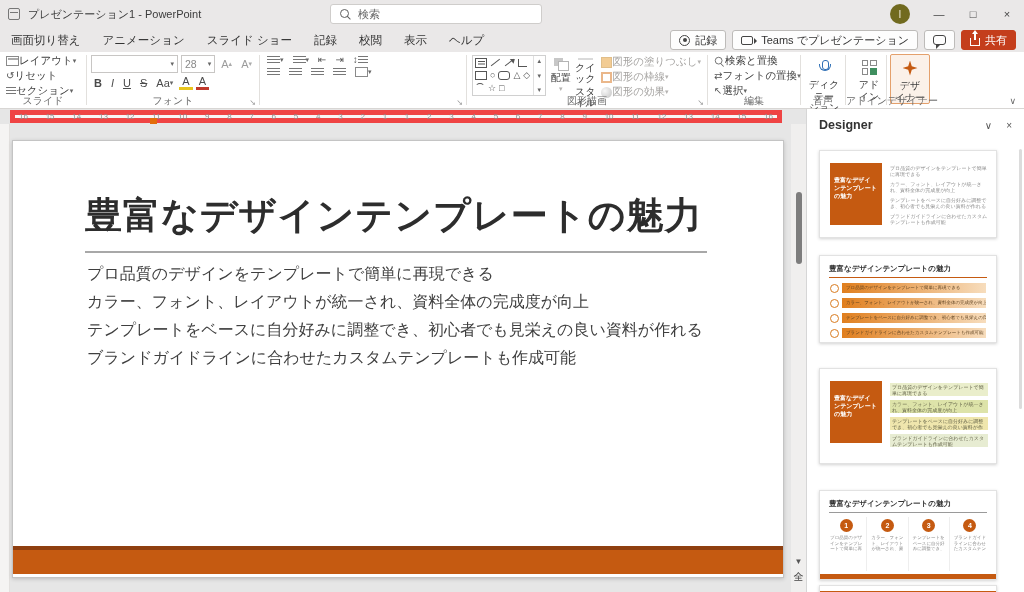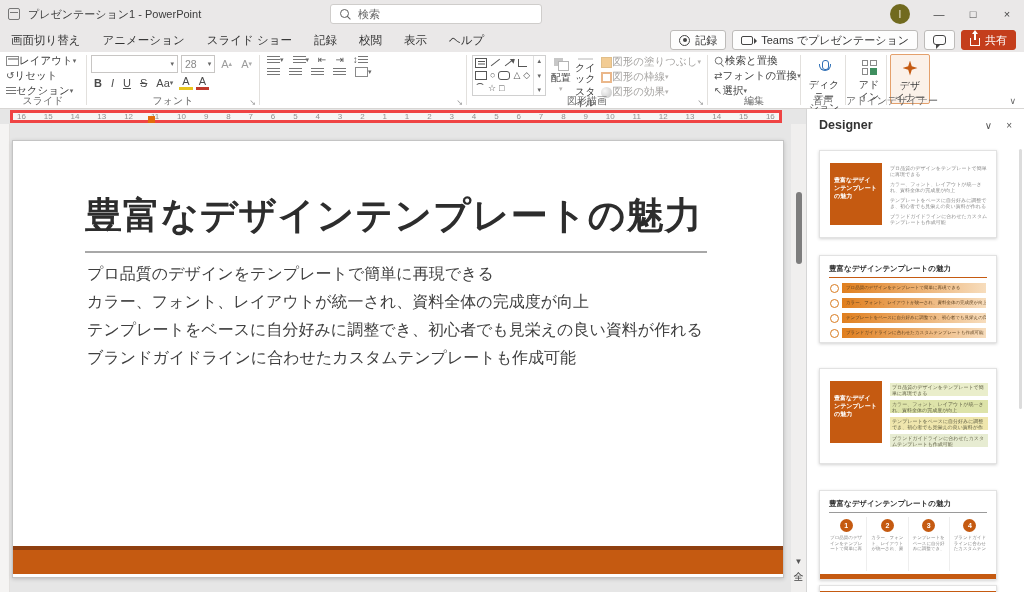--- a/index.html
+++ b/index.html
@@ -89,21 +89,21 @@
 .mic::before{content:"";position:absolute;left:2.5px;top:0;width:5px;height:8px;border:1.4px solid #2f6fb5;border-radius:3px;}
 .mic::after{content:"";position:absolute;left:0;top:4px;width:10px;height:6px;border:1.4px solid #2f6fb5;border-top:none;border-radius:0 0 6px 6px;}
 .grid4{width:15px;height:15px;display:grid;grid-template-columns:1fr 1fr;gap:1.5px;}
 .grid4 span{border:1.2px solid #8a8a8a;}
 .grid4 span.fill{background:#3f8f5f;border-color:#3f8f5f;}
 .spark{width:15px;height:15px;background:#c55a11;clip-path:polygon(50% 0,62% 38%,100% 50%,62% 62%,50% 100%,38% 62%,0 50%,38% 38%);}
 .collapse-btn{position:absolute;right:8px;bottom:2px;font-size:9px;color:#666;}
 
 
 .rulerbar{position:absolute;top:109px;left:0;width:791px;height:15px;background:#e6e6e6;}
-.hruler{position:absolute;left:10px;top:1px;width:772px;height:13px;background:#f7f6f5;border:3px solid #ef4444;}
+.hruler{position:absolute;left:10px;top:1px;width:772px;height:13px;background:#f7f6f5;border:5px solid #ef4444;}
 .ruler-nums{position:absolute;left:4px;right:4px;top:0;bottom:0;display:flex;justify-content:space-between;align-items:center;font-size:8px;color:#8f8f8f;}
 .ruler-marker{position:absolute;left:135px;top:3px;width:7px;height:7px;background:#e36c0a;}
 
 
 .canvas{position:absolute;top:124px;left:0;width:791px;bottom:0;background:#e6e6e6;}
 .vruler{position:absolute;left:0;top:0;width:10px;bottom:0;background:#f5f4f3;border-right:1px solid #e3e1df;}
 .slide{position:absolute;left:12px;top:16px;width:772px;height:438px;background:#fff;border:1px solid #c4c4c4;box-shadow:0 1px 4px rgba(0,0,0,.18);}
 .slide-title{position:absolute;left:72px;top:50px;font-size:37px;font-weight:bold;color:#2d2d2d;letter-spacing:1px;white-space:nowrap;}
 .title-rule{position:absolute;left:72px;top:110px;width:622px;border-top:2px solid #a8a8a8;}
 .bullets{position:absolute;left:74px;top:124px;right:30px;font-size:16px;color:#3f3f3f;}

